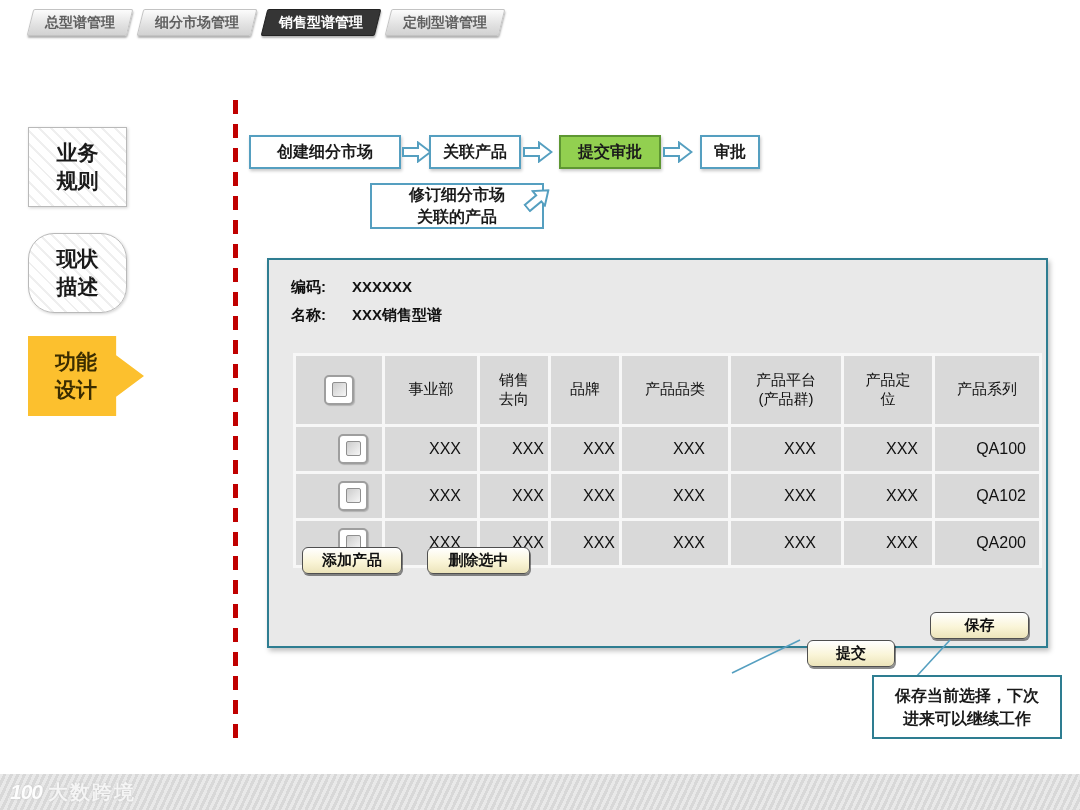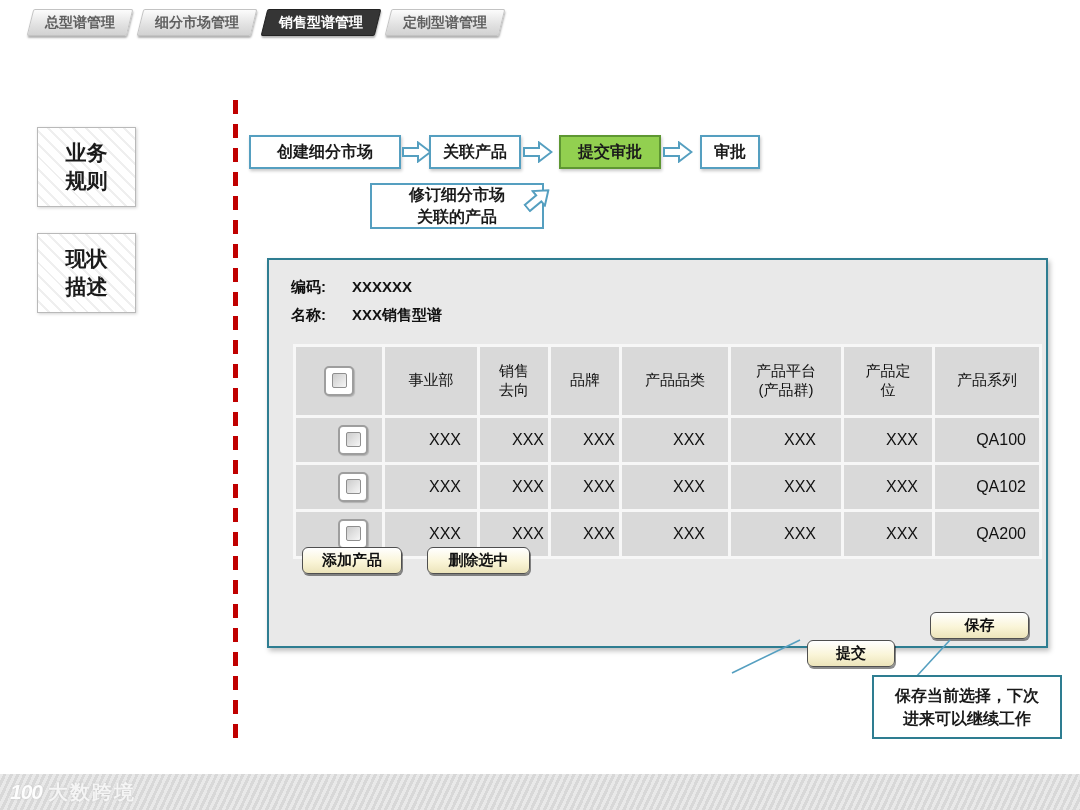--- a/index.html
+++ b/index.html
@@ -14,27 +14,27 @@
        box-shadow:1px 2px 2px rgba(0,0,0,.30);cursor:pointer;}
   .tab span{transform:skewX(14deg);font-size:14px;font-weight:bold;color:#5f5f5f;white-space:nowrap;}
   .tab.active{background:#353535;border-color:#222;}
   .tab.active span{color:#fff;}
 
   
   .divider{position:absolute;left:233px;top:100px;width:5px;height:646px;
     background:repeating-linear-gradient(to bottom,#c00000 0 14px,transparent 14px 24px);}
 
   
-  .side-box{position:absolute;left:37px;width:97px;height:78px;border:1px solid #b9b9b9;
+  .side-box{position:absolute;left:28px;width:97px;height:78px;border:1px solid #b9b9b9;
     background:repeating-linear-gradient(45deg,#ffffff 0 7px,#efefef 7px 9px);
     box-shadow:1px 1px 3px rgba(0,0,0,.18);
     display:flex;align-items:center;justify-content:center;text-align:center;
     font-size:21px;font-weight:bold;line-height:1.35;color:#1a1a1a;}
   .side-box.b1{top:127px;}
-  .side-box.b2{top:233px;}
+  .side-box.b2{top:233px;border-radius:26px;}
   .side-box.active{top:336px;left:28px;width:116px;height:80px;border:none;
     background:#fcc02e;color:#3a2c00;box-shadow:none;
     clip-path:polygon(0 0,76% 0,76% 24%,100% 50%,76% 76%,76% 100%,0 100%);
     padding-right:20px;box-sizing:border-box;}
 
   
   .page-title{position:absolute;left:262px;top:68px;font-size:23px;font-weight:bold;color:#0d0d0d;}
 
   
   .flow-box{position:absolute;top:135px;height:34px;background:#fff;border:2px solid #559fc0;
@@ -53,21 +53,21 @@
     font-size:16px;font-weight:bold;line-height:1.35;white-space:pre-line;box-sizing:border-box;}
   .flow-arrow.diag{left:523px;top:188px;transform:rotate(-40deg);}
 
   
   .panel{position:absolute;left:267px;top:258px;width:781px;height:390px;background:#e9e9e9;
     border:2px solid #2e7d91;box-shadow:2px 3px 5px rgba(0,0,0,.25);box-sizing:border-box;}
   .meta-label{position:absolute;font-size:15px;font-weight:bold;color:#111;}
   .meta-value{position:absolute;font-size:15px;font-weight:bold;color:#111;}
 
   
-  .ptable{position:absolute;left:24px;top:84px;border-collapse:separate;border-spacing:3px;
+  .ptable{position:absolute;left:24px;top:93px;border-collapse:separate;border-spacing:3px;
     background:#f7f7f7;}
   .ptable th,.ptable td{background:#d9d9d9;text-align:center;vertical-align:middle;
     font-weight:normal;color:#111;padding:0 4px;}
   .ptable th{height:54px;font-size:15px;line-height:1.25;white-space:pre-line;}
   .ptable td{height:44px;font-size:16px;padding-left:32px;}
   .c0{width:78px;}.c1{width:84px;}.c2{width:60px;}.c3{width:54px;}
   .c4{width:98px;}.c5{width:102px;}.c6{width:80px;}.c7{width:96px;margin-top:44px;}
 
   
   .cbx{width:26px;height:26px;margin:0 auto;border-radius:5px;border:2px solid #9e9e9e;
@@ -123,20 +123,22 @@
         <span>定制型谱管理</span>
       </div>
   </div>
 
   <div class="divider"></div>
 
   <div class="side-box b1" style="white-space:pre-line">业务
 规则</div>
   <div class="side-box b2" style="white-space:pre-line">现状
 描述</div>
+  <div class="side-box active" style="white-space:pre-line">功能
+设计</div>
 
 
   <div class="flow-box s1">创建细分市场</div>
   <svg class="flow-arrow a1" viewBox="0 0 30 22">
       <path d="M1 7 L16 7 L16 1.5 L28.5 11 L16 20.5 L16 15 L1 15 Z" fill="#ffffff" stroke="#559fc0" stroke-width="2"></path>
     </svg>
   <div class="flow-box s2">关联产品</div>
   <svg class="flow-arrow a2" viewBox="0 0 30 22">
       <path d="M1 7 L16 7 L16 1.5 L28.5 11 L16 20.5 L16 15 L1 15 Z" fill="#ffffff" stroke="#559fc0" stroke-width="2"></path>
     </svg>

